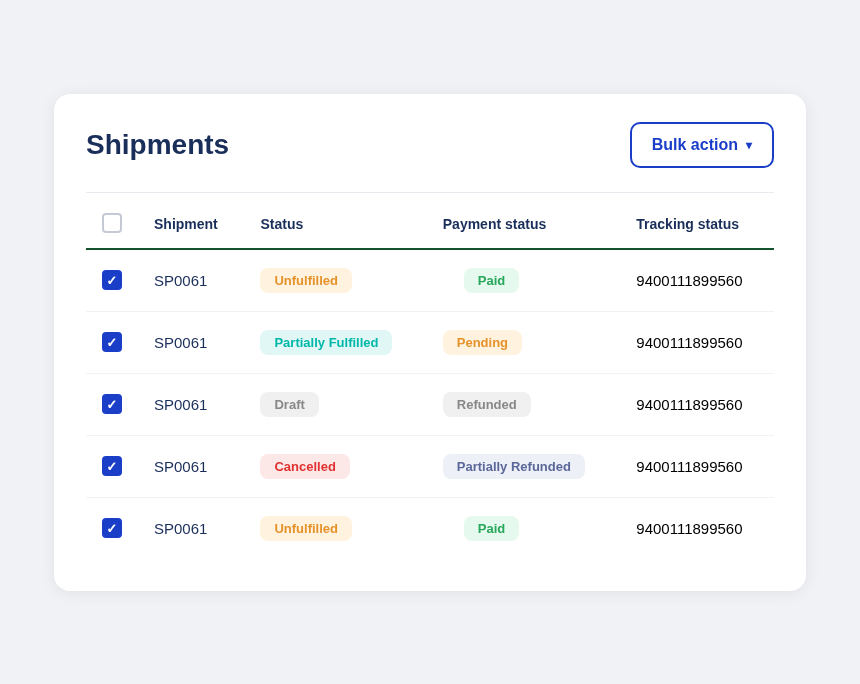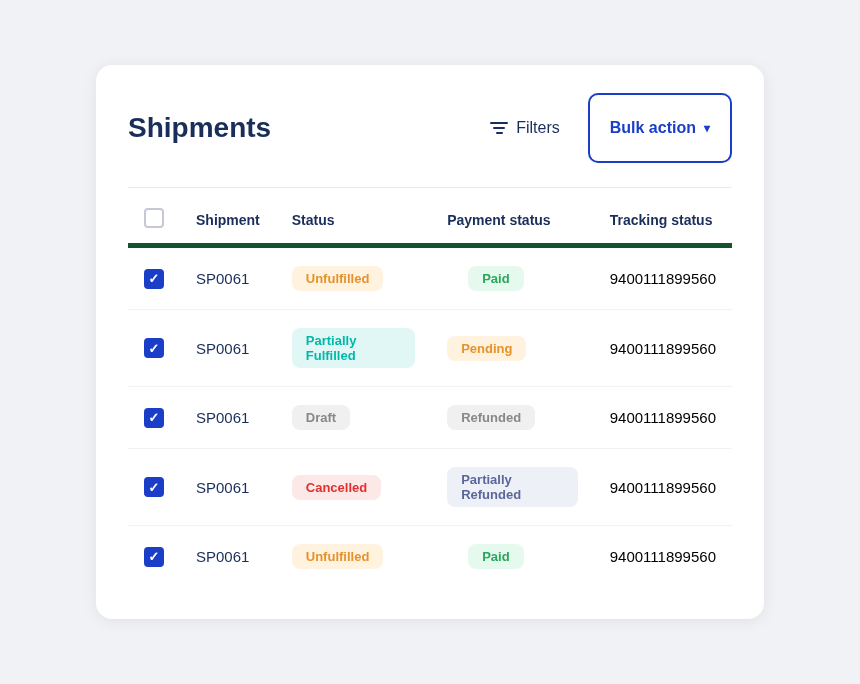--- a/index.html
+++ b/index.html
@@ -9,21 +9,21 @@
       display: flex;
       justify-content: center;
       align-items: center;
       min-height: 100vh;
       padding: 20px;
     }
     .card {
       background: #fff;
       border-radius: 16px;
       box-shadow: 0 2px 16px rgba(0,0,0,0.07);
-      width: 668px;
+      width: 752px;
       padding: 28px 32px 32px;
     }
     .header {
       display: flex;
       align-items: center;
       justify-content: space-between;
       margin-bottom: 24px;
     }
     .title {
       font-size: 28px;
@@ -63,42 +63,42 @@
     .bulk-action-btn {
       display: flex;
       align-items: center;
       gap: 8px;
       border: 2px solid #1a3ec8;
       border-radius: 10px;
       background: #fff;
       color: #1a3ec8;
       font-size: 16px;
       font-weight: 700;
-      padding: 24px 20px;
+      padding: 12px 20px;
       cursor: pointer;
     }
     .bulk-action-btn .chevron {
       font-size: 12px;
     }
     .divider {
       height: 1px;
       background: #e8eaf0;
       margin-bottom: 8px;
     }
     table {
       width: 100%;
       border-collapse: collapse;
     }
     thead th {
       padding: 12px 16px;
       text-align: left;
       font-size: 14px;
       font-weight: 700;
       color: #1a2e5a;
-      border-bottom: 5px solid #14532d;
+      border-bottom: 2px solid #14532d;
     }
     thead th:first-child {
       width: 48px;
       text-align: center;
     }
     tbody tr {
       border-bottom: 1px solid #f0f2f5;
     }
     tbody tr:last-child {
       border-bottom: none;
@@ -180,28 +180,20 @@
       font-weight: 500;
     }
   </style>
 </head>
 <body>
 
 <div class="card">
   <div class="header">
     <h1 class="title">Shipments</h1>
     <div class="header-actions">
-      <button class="filters-btn">
-        <span class="filters-icon">
-          <span></span>
-            <span></span>
-            <span></span>
-        </span>
-        <span>Filters</span>
-      </button>
       <button class="bulk-action-btn">
         <span>Bulk action</span>
         <span class="chevron">▾</span>
       </button>
     </div>
   </div>
   <div class="divider"></div>
   <table>
     <thead>
       <tr>

